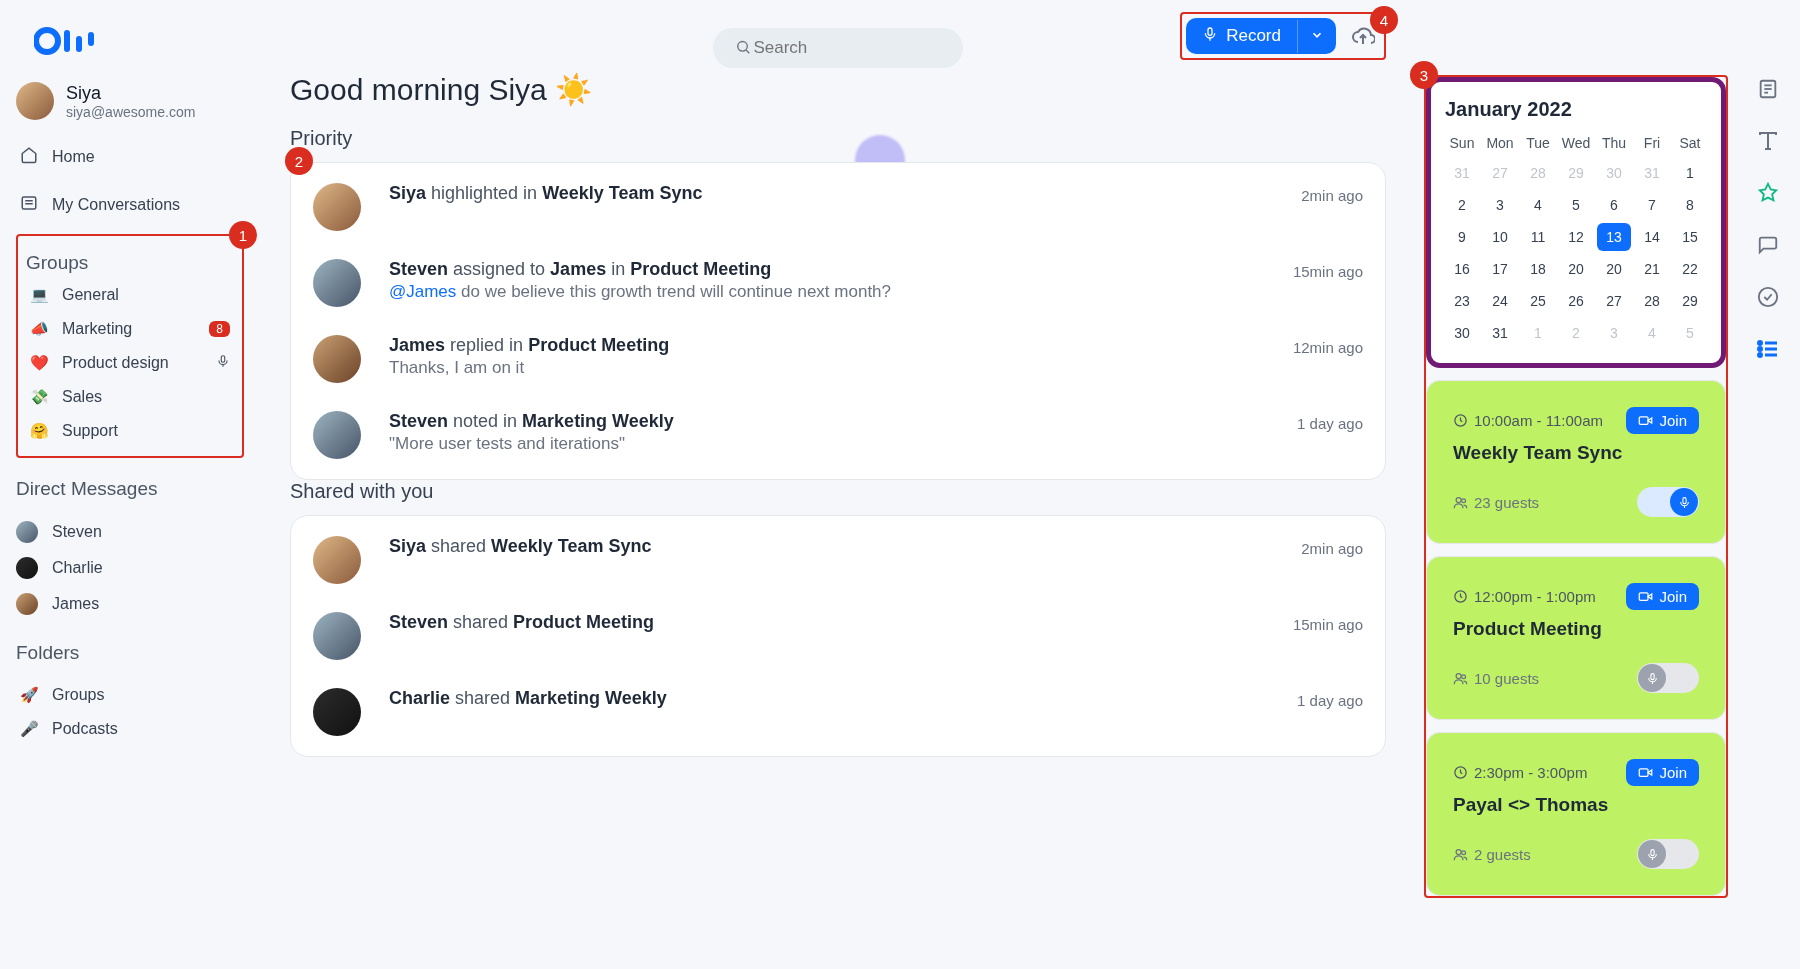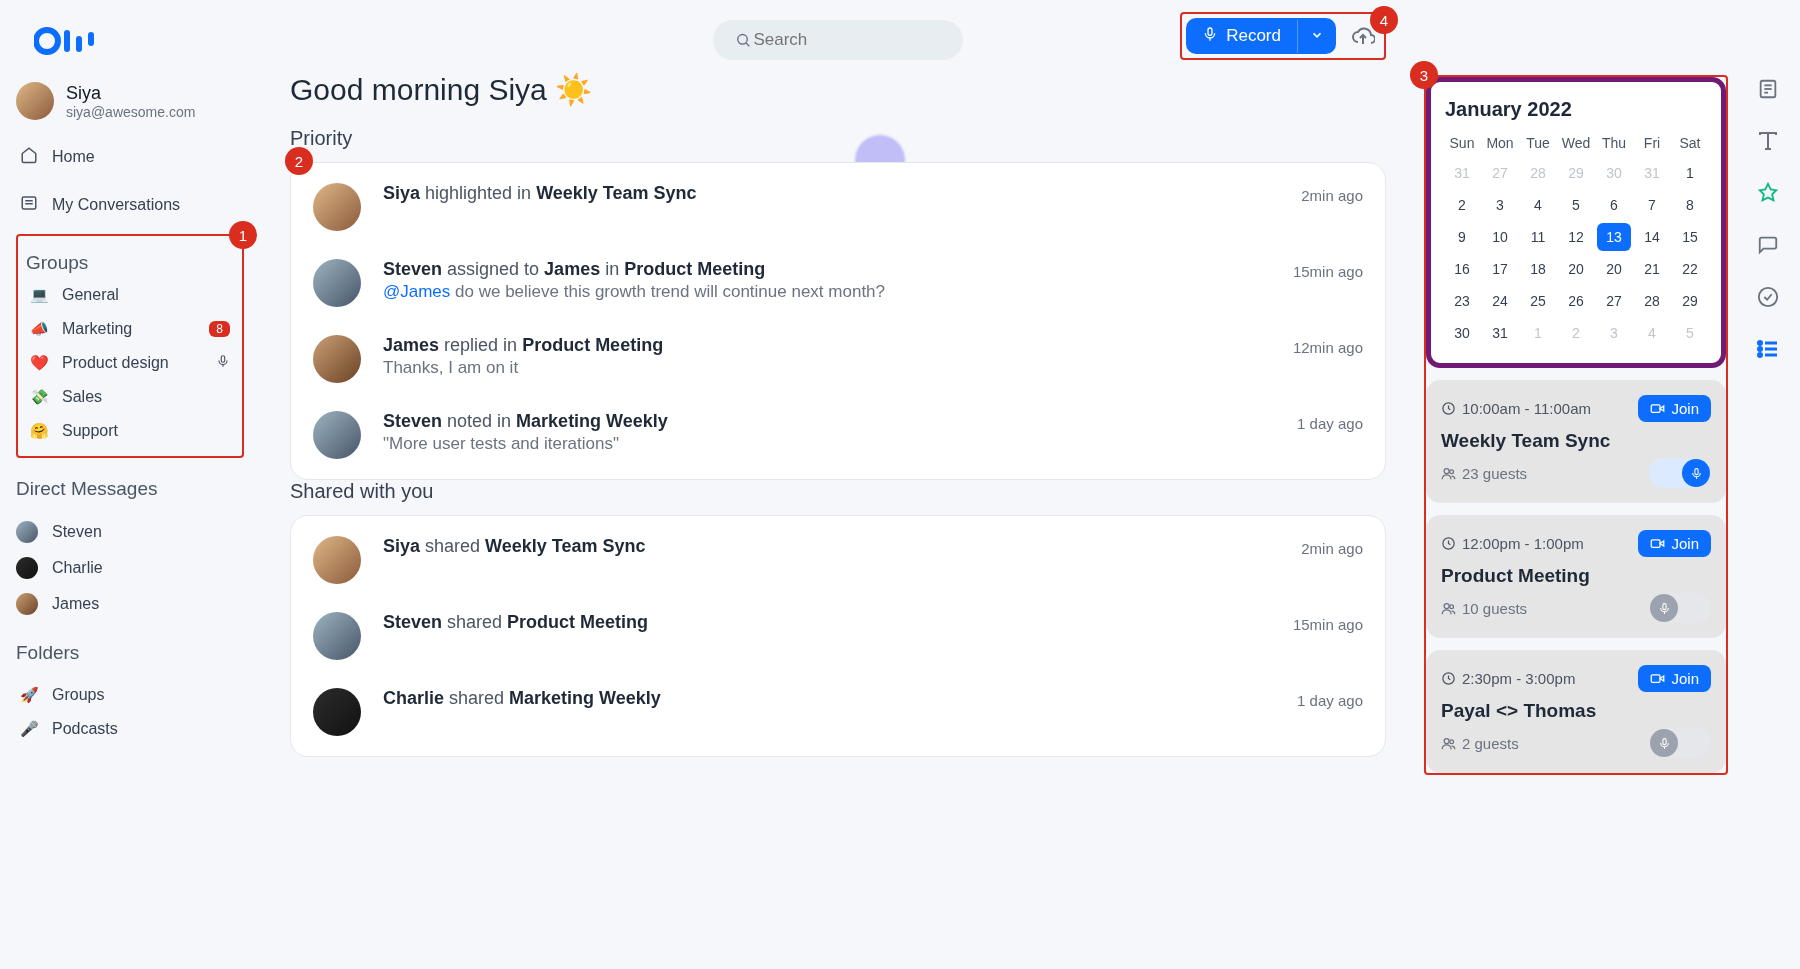--- a/index.html
+++ b/index.html
@@ -23,59 +23,59 @@
   .mic-ind { margin-left:auto; color:#4b5563;}
   .dm-item { display:flex; align-items:center; gap:14px; padding:7px 0; cursor:pointer; font-size:16px; color:#374151;}
   .dm-avatar{width:22px;height:22px;border-radius:50%;}
   .red-box { border:2px solid #d92d20; border-radius:4px;}
   .red-num { position:absolute; background:#d92d20; color:#fff; border-radius:50%; width:28px; height:28px; display:flex; align-items:center; justify-content:center; font-weight:500; font-size:15px;}
   .rb1 { position:relative; padding:6px 8px 8px;}
   .rb1 .red-num{top:-15px; right:-15px;}
   
   .main { flex:1; padding:22px 30px; position:relative;}
   .topbar { display:flex; align-items:center; gap:20px; margin-bottom:24px; position:absolute; top:12px; left:0; right:0; padding:0 30px;justify-content:flex-end;}
-  .search-box { background:#e8edf2; border-radius:22px; display:flex; align-items:center; gap:2px; padding:10px 22px; width:250px; color:#6b7280; position:absolute; left:50%; transform:translateX(-50%); top:20px;}
+  .search-box { background:#e8edf2; border-radius:22px; display:flex; align-items:flex-start; gap:2px; padding:10px 22px; width:250px; color:#6b7280; position:absolute; left:50%; transform:translateX(-50%); top:28px;}
   .search-box input{border:none;background:transparent;outline:none;font-size:17px;color:#6b7280;width:100%;}
   .record-btn { background:#0d6efd; color:#fff; border-radius:10px; display:flex; align-items:center; overflow:hidden; cursor:pointer;}
   .record-main{display:flex;align-items:flex-start;gap:8px;padding:8px 16px;font-weight:500;font-size:17px;}
   .record-caret{padding:8px 12px;border-left:1px solid rgba(255,255,255,0.3);}
   .upload-ic{width:34px;height:34px;border-radius:50%;display:flex;align-items:center;justify-content:center;color:#6b7280;cursor:pointer;}
   .rb4{position:relative;display:flex;align-items:center;gap:10px;padding:4px;}
   .rb4 .red-num{right:-14px;top:-8px;}
   .greeting { font-size:30px; font-weight:500; color:#1f2937; margin-top:50px; margin-bottom:20px;}
   .section-h { font-size:20px; color:#374151; margin-bottom:12px;}
   .card { background:#fff; border-radius:18px; padding:6px 18px; border:1px solid #e5e7eb;}
   .rb2{position:relative;}
   .rb2 .red-num{top:-16px;left:-6px;}
-  .feed-item { display:flex; gap:22px; padding:14px 4px;justify-content:flex-end;}
+  .feed-item { display:flex; gap:28px; padding:14px 4px;justify-content:flex-end;}
   .feed-item + .feed-item{border-top:0;}
   .feed-av{width:48px;height:48px;border-radius:50%;flex-shrink:0;}
   .feed-body{flex:1;}
   .feed-line{font-size:18px;color:#4b5563;}
   .feed-line b{color:#1f2937;font-weight:600;}
   .feed-sub{font-size:17px;color:#6b7280;margin-top:2px;}
   .mention{color:#0d6efd;}
   .feed-time{color:#6b7280;font-size:15px;white-space:nowrap; align-self:flex-start; margin-top:4px;}
   
   .right-col{width:320px; padding:75px 8px 20px 8px; display:flex; flex-direction:column; gap:16px;}
   .rb3{position:relative;padding:0;}
   .rb3 .red-num{top:-16px;left:-16px;}
   .cal-card{background:#fff;border-radius:14px;border:5px solid #701a75;padding:16px 14px;}
   .cal-title{font-size:20px;font-weight:600;margin-bottom:10px;}
   .cal-grid{display:grid;grid-template-columns:repeat(7,1fr);text-align:center;gap:4px;font-size:14px;}
   .cal-dow{font-weight:500;color:#4b5563;padding:4px 0;}
   .cal-day{padding:6px 0;cursor:pointer;color:#374151;border-radius:6px;}
   .cal-muted{color:#c0c4cc;}
   .cal-sel{background:#0d6efd;color:#fff;}
-  .meet-card{background:#e5e5e5;border-radius:14px;border:1px solid #e5e7eb;padding:14px;margin-top:12px;}
+  .meet-card{background:#bef264;border-radius:14px;border:1px solid #e5e7eb;padding:26px;margin-top:12px;}
   .meet-top{display:flex;align-items:center;justify-content:space-between;}
   .meet-time{display:flex;align-items:center;gap:6px;color:#4b5563;font-size:15px;}
   .join-btn{background:#0d6efd;color:#fff;border-radius:8px;padding:5px 12px;display:flex;align-items:center;gap:6px;font-size:15px;cursor:pointer;}
   .meet-title{font-size:19px;font-weight:600;margin-top:8px;}
-  .meet-bot{display:flex;align-items:center;justify-content:space-between;margin-top:6px;}
+  .meet-bot{display:flex;align-items:center;justify-content:space-between;margin-top:23px;}
   .meet-guests{display:flex;align-items:center;gap:6px;color:#6b7280;font-size:15px;}
   .toggle{width:62px;height:30px;border-radius:30px;background:#e5e7eb;position:relative;cursor:pointer;}
   .toggle .knob{position:absolute;top:1px;width:28px;height:28px;border-radius:50%;background:#9ca3af;display:flex;align-items:center;justify-content:center;color:#fff;}
   .toggle.on{background:#dbeafe;}
   .toggle.on .knob{background:#0d6efd;right:1px;}
   .toggle.off .knob{left:1px;}
   
   .rail{width:64px;padding:75px 0 0;display:flex;flex-direction:column;align-items:center;gap:24px;}
   .rail-ic{width:28px;height:28px;display:flex;align-items:center;justify-content:center;color:#6b7280;cursor:pointer;}
   .rail-ic.active{color:#0d6efd;}

